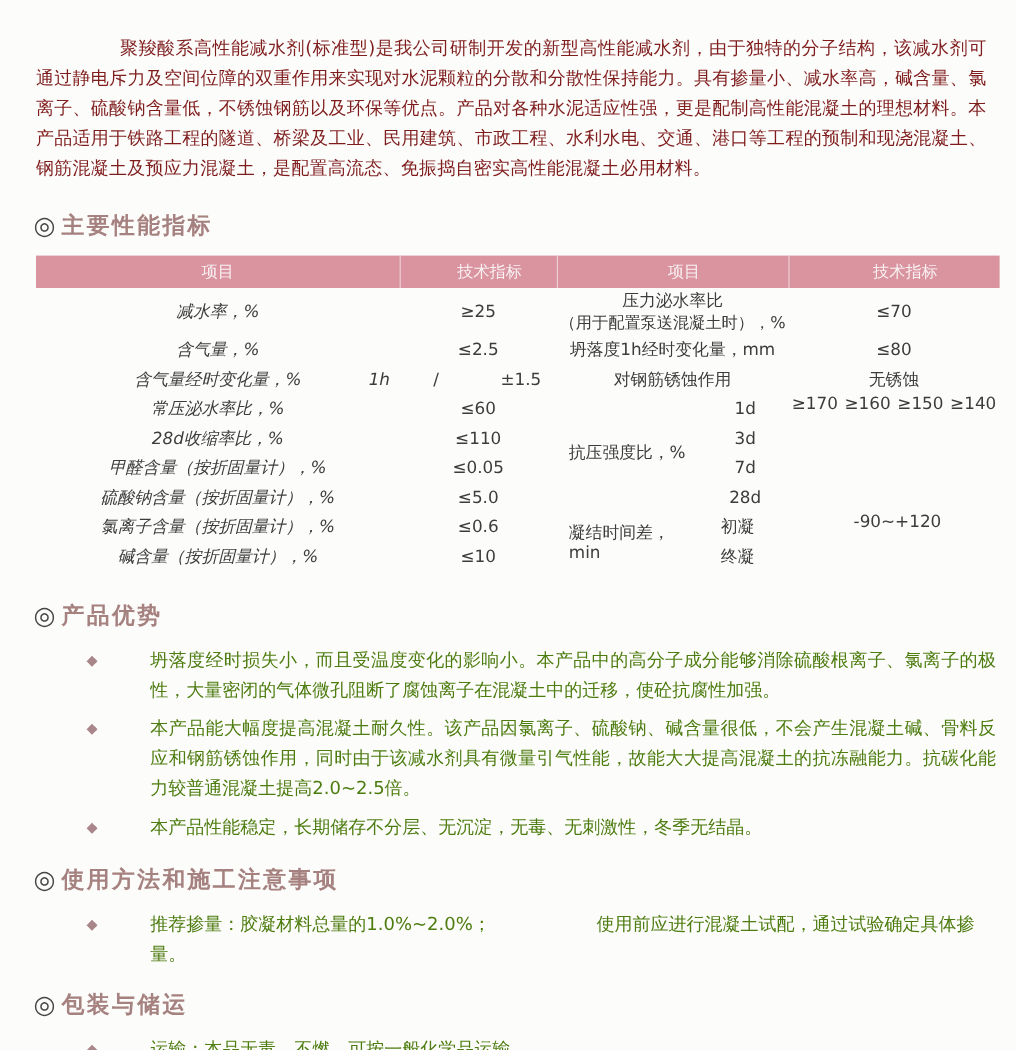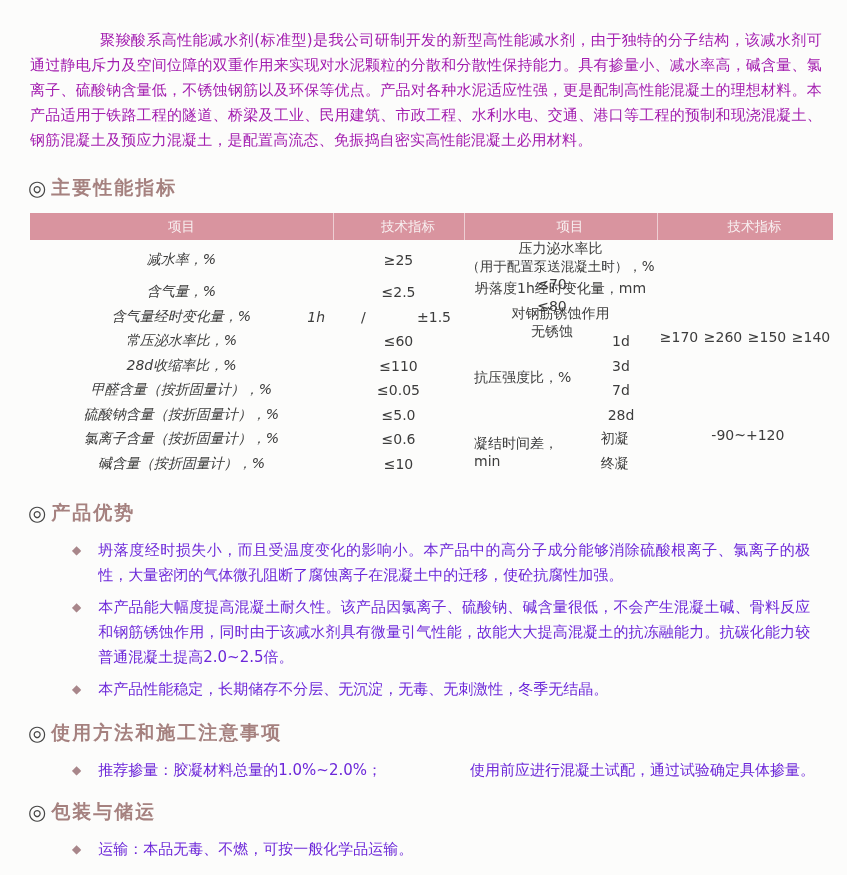--- a/index.html
+++ b/index.html
@@ -5,21 +5,21 @@
   * { margin:0; padding:0; box-sizing:border-box; }
   html,body { background:#ffffff; }
   body { font-family:"DejaVu Sans", sans-serif; }
   .page{
     width:847px; height:875px; background:#fcfcfb; color:#373737;
     padding:28px 17px 0 30px; overflow:hidden; position:relative;
   }
   
   .intro{
     width:792px; font-size:15px; line-height:25px; text-align:justify;
-    text-indent:70px; color:#a21caf; letter-spacing:.2px;
+    text-indent:70px; color:#7f1d1d; letter-spacing:.2px;
   }
   
   .sec{
     display:flex; align-items:center; font-size:19px; font-weight:bold;
     color:#a5817f; letter-spacing:2px; margin:22px 0 12px -2px;
   }
   .sec .ring{
     color:#464646; font-size:21px; font-weight:bold; letter-spacing:0;
     margin-right:5px; line-height:1;
   }
@@ -32,41 +32,41 @@
   .tbody{ display:flex; }
   .half-left{ width:434px; } .half-right{ width:369px; }
   .lrow{ display:flex; height:24.5px; }
   .lrow.tall{ height:40px; }
   .lc1{ width:303px; display:flex; align-items:center; justify-content:center; position:relative;font-style:italic; }
   .lc2{ width:131px; display:flex; align-items:center; justify-content:center; position:relative; }
   .abs{ position:absolute; top:50%; transform:translateY(-50%); }
   .sub-time{ right:8px; }
   .sub-slash{ left:28px; }
   .sub-val{ left:84px; }
-  .rrow{ display:flex; height:24.5px;flex-direction:column; }
+  .rrow{ display:flex; height:24.5px; }
   .rrow.tall{ height:40px; }
   .rc3{ width:193px; display:flex; flex-direction:column; align-items:center; justify-content:center; text-align:center; }
   .rc3 .l2{ font-size:13.5px; }
   .rc4{ width:176px; display:flex; align-items:center; justify-content:center; }
   .group{ display:flex; }
   .g-strength{ height:98px; }
   .g-setting{ height:49px;gap:12px; }
   .g-c3{ width:193px; display:flex; }
   .g-name{ flex:1; display:flex; align-items:center; padding-left:10px; }
   .g-ages{ width:68px; margin-right:2px; display:flex; flex-direction:column; justify-content:space-around; text-align:center; }
   .g-vals{ width:176px; display:flex; flex-direction:row; justify-content:space-around; text-align:center; }
   .g-vals.single{ justify-content:center; }
   
   .bullets{ list-style:none; width:800px; }
   .bullets li{ display:flex; margin:7px 0; }
   .diamond{
     color:#a8868a; font-size:12px; line-height:25px; margin-left:42px;
     margin-right:17px; flex-shrink:0;
   }
-  .btext{ font-size:15px; line-height:25px; text-align:justify; width:712px; color:#6d28d9; }
+  .btext{ font-size:15px; line-height:25px; text-align:justify; width:712px; color:#4d7c0f;margin-left:27px; }
   .usage-line .btext{ width:730px; text-align:left; }
   .usage-gap{ display:inline-block; width:88px; }
   .pk li{ margin:9px 0; }
 </style>
 </head>
 <body>
 
 <div class="page">
 
   <p class="intro">聚羧酸系高性能减水剂(标准型)是我公司研制开发的新型高性能减水剂，由于独特的分子结构，该减水剂可通过静电斥力及空间位障的双重作用来实现对水泥颗粒的分散和分散性保持能力。具有掺量小、减水率高，碱含量、氯离子、硫酸钠含量低，不锈蚀钢筋以及环保等优点。产品对各种水泥适应性强，更是配制高性能混凝土的理想材料。本产品适用于铁路工程的隧道、桥梁及工业、民用建筑、市政工程、水利水电、交通、港口等工程的预制和现浇混凝土、钢筋混凝土及预应力混凝土，是配置高流态、免振捣自密实高性能混凝土必用材料。</p>
@@ -152,21 +152,21 @@
             <div class="g-name">抗压强度比，%</div>
             <div class="g-ages">
               <span>1d</span>
               <span>3d</span>
               <span>7d</span>
               <span>28d</span>
             </div>
           </div>
           <div class="g-vals">
             <span>≥170</span>
-            <span>≥260</span>
+            <span>≥160</span>
             <span>≥150</span>
             <span>≥140</span>
           </div>
         </div>
 
         <div class="group g-setting">
           <div class="g-c3">
             <div class="g-name">凝结时间差，min</div>
             <div class="g-ages">
               <span>初凝</span>

